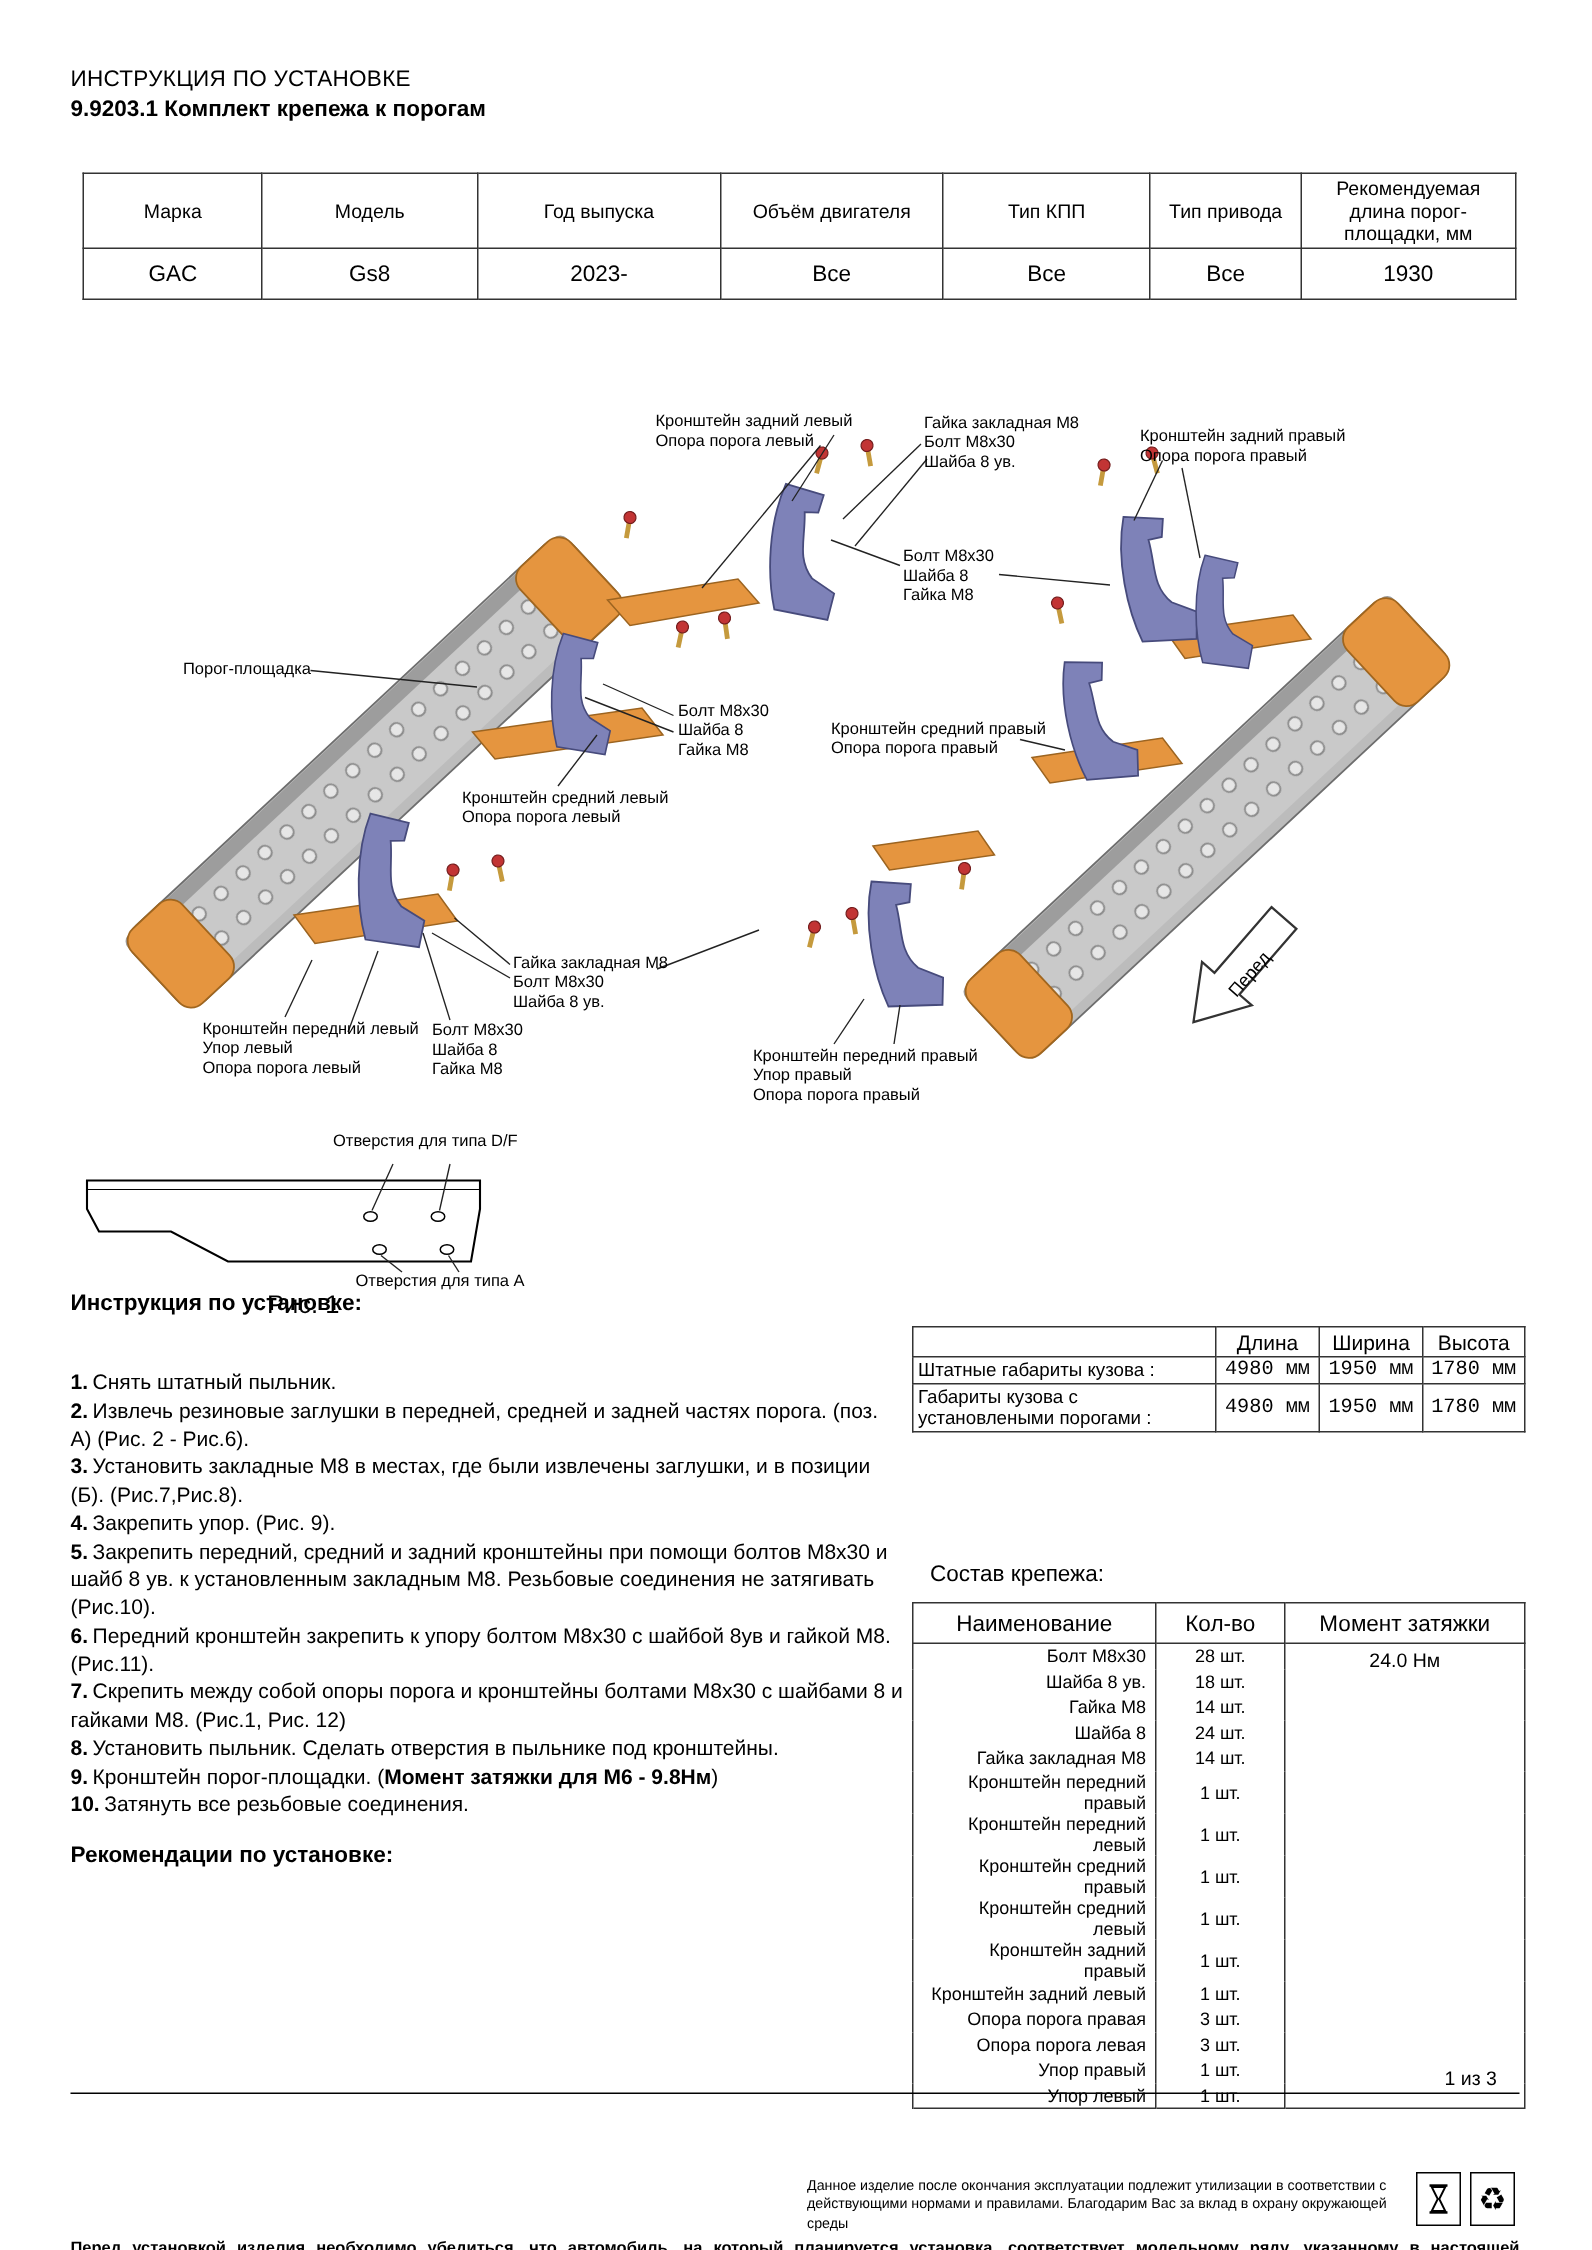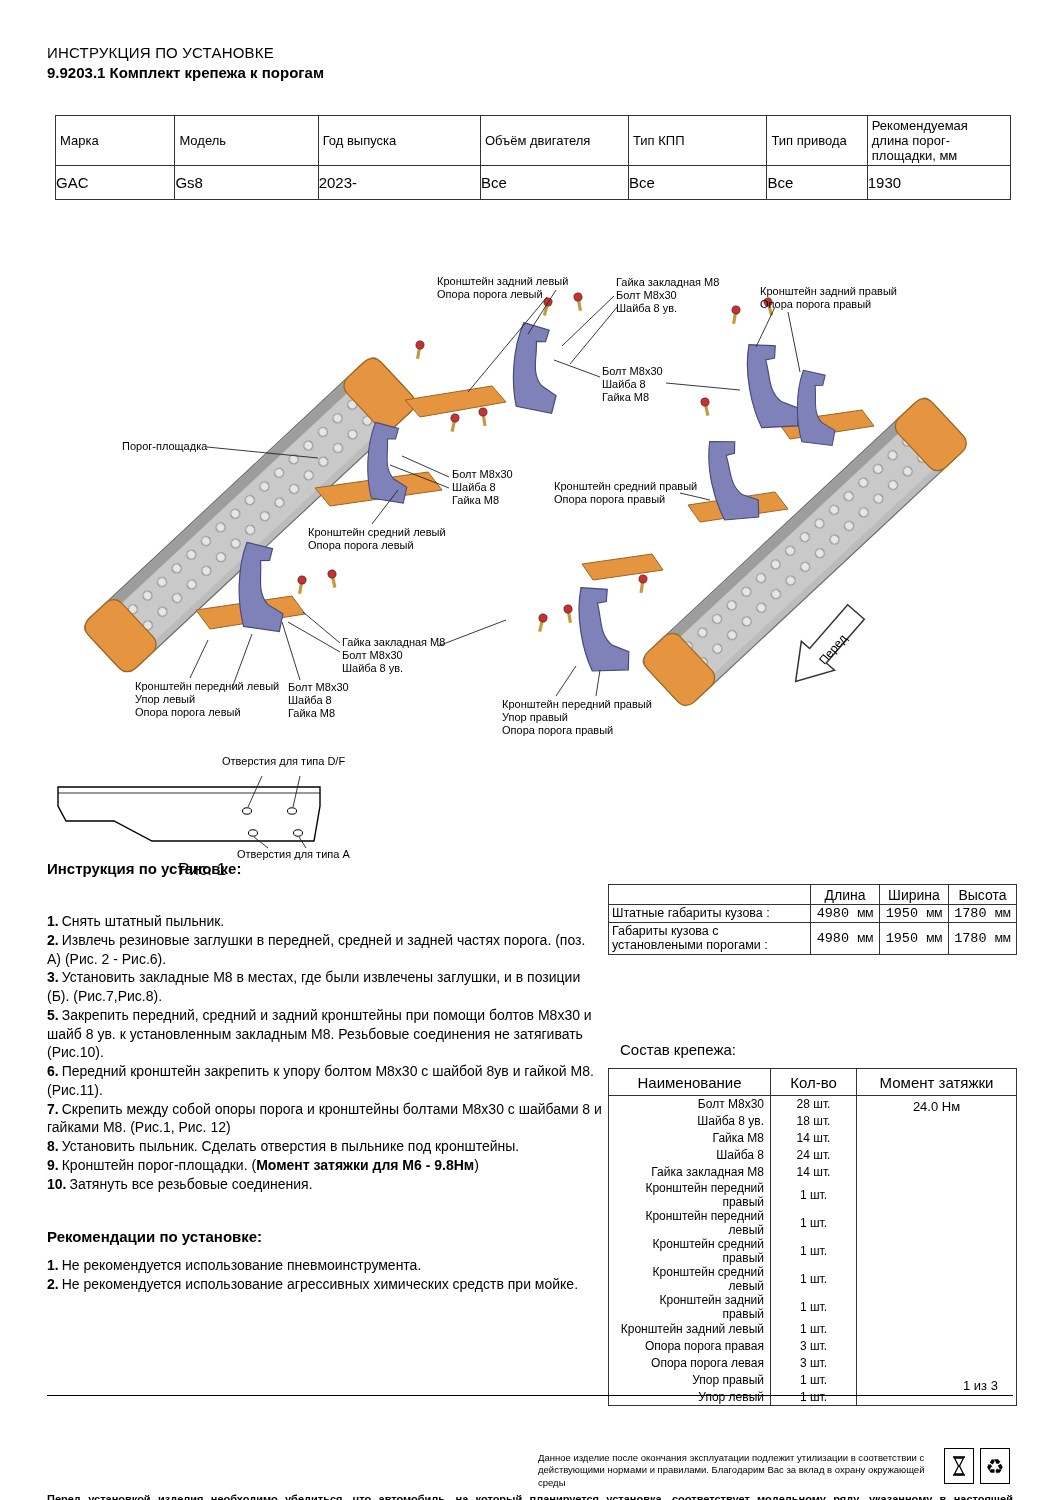--- a/index.html
+++ b/index.html
@@ -4,21 +4,21 @@
 <style>
   * { margin:0; padding:0; box-sizing:border-box; }
   html,body { background:#ffffff; }
   body { font-family:"Liberation Sans", sans-serif; color:#000; }
   .page { position:relative; width:1061px; height:1500px; background:#fff; overflow:hidden; }
 
   .hdr-line1 { position:absolute; left:47px; top:44px; font-size:15px; letter-spacing:.2px; }
   .hdr-line2 { position:absolute; left:47px; top:64px; font-size:15px; font-weight:bold; }
 
   table.spec { position:absolute; left:55px; top:115px; width:956px; border-collapse:collapse; table-layout:fixed; }
-  table.spec th, table.spec td { border:1px solid #333; text-align:left; vertical-align:middle; }
+  table.spec th, table.spec td { border:1px solid #333; text-align:center; vertical-align:middle; }
   table.spec th { font-weight:normal; font-size:13px; height:42px; padding:2px 4px; }
   table.spec td { font-size:15px; height:34px; }
 
   .diagram { position:absolute; left:0; top:250px; width:1061px; height:625px; }
   .diagram svg { position:absolute; left:0; top:0; }
   .callout { position:absolute; font-size:11px; line-height:1.18; white-space:pre-line; color:#000; }
   .fig-caption { position:absolute; font-size:17px; }
 
   .sec-title { position:absolute; font-size:15px; font-weight:bold; }
   .textblock { position:absolute; left:47px; width:556px; font-size:14px; line-height:1.34; }
@@ -232,33 +232,30 @@
     <div class="callout" style="left:222px; top:505px;">Отверстия для типа D/F</div>
     <div class="callout" style="left:237px; top:598px;">Отверстия для типа А</div>
     <div class="fig-caption" style="left:178px; top:610px; position:absolute;">Рис. 1</div>
   </div>
 
   <div class="sec-title" style="left:47px; top:860px;">Инструкция по установке:</div>
   <div class="textblock" style="top:912px;">
     <p><span class="num">1.</span><span>Снять штатный пыльник.</span></p>
     <p><span class="num">2.</span><span>Извлечь резиновые заглушки в передней, средней и задней частях порога. (поз. А) (Рис. 2 - Рис.6).</span></p>
     <p><span class="num">3.</span><span>Установить закладные М8 в местах, где были извлечены заглушки, и в позиции (Б). (Рис.7,Рис.8).</span></p>
+    <p><span class="num">4.</span><span>Закрепить упор. (Рис. 9).</span></p>
     <p><span class="num">5.</span><span>Закрепить передний, средний и задний кронштейны при помощи болтов М8х30 и шайб 8 ув. к установленным закладным М8. Резьбовые соединения не затягивать (Рис.10).</span></p>
     <p><span class="num">6.</span><span>Передний кронштейн закрепить к упору болтом М8х30 с шайбой 8ув и гайкой М8. (Рис.11).</span></p>
     <p><span class="num">7.</span><span>Скрепить между собой опоры порога и кронштейны болтами М8х30 с шайбами 8 и гайками М8. (Рис.1, Рис. 12)</span></p>
     <p><span class="num">8.</span><span>Установить пыльник. Сделать отверстия в пыльнике под кронштейны.</span></p>
     <p><span class="num">9.</span><span>Кронштейн порог-площадки. (</span><span class="bold">Момент затяжки для М6 - 9.8Нм</span><span>)</span></p>
     <p><span class="num">10.</span><span>Затянуть все резьбовые соединения.</span></p>
   </div>
 
   <div class="sec-title" style="left:47px; top:1228px;">Рекомендации по установке:</div>
-  <div class="textblock" style="top:1256px;">
-    <p><span class="num">1.</span><span>Не рекомендуется использование пневмоинструмента.</span></p>
-    <p><span class="num">2.</span><span>Не рекомендуется использование агрессивных химических средств при мойке.</span></p>
-  </div>
 
   <table class="dims">
     <colgroup>
         <col style="width:202px">
         <col style="width:69px">
         <col style="width:69px">
         <col style="width:68px">
       </colgroup>
     <tbody>
         <tr>

